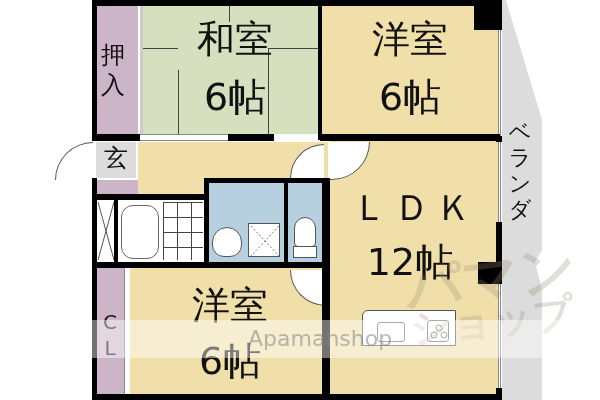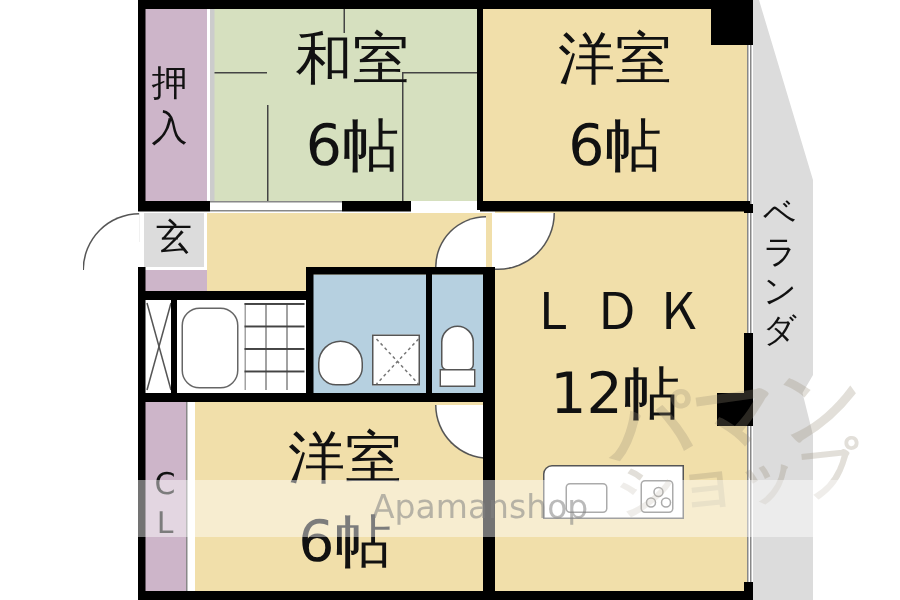--- a/index.html
+++ b/index.html
@@ -11,21 +11,21 @@
   .big { font-size: 38px; }
   .wm { position: absolute; color: rgba(130,130,130,0.55); font-size: 22px; font-family: "DejaVu Sans", sans-serif; }
   .wm-band { position: absolute; background: rgba(255,255,255,0.45); }
   .kana-wm { position: absolute; color: rgba(150,140,120,0.28); font-weight: bold; font-size: 56px; line-height: 1; }
 </style>
 </head>
 <body>
 
 <div class="abs" style="left:502px; top:0; width:58px; height:400px; background:#dcdcdc;
             clip-path: polygon(0 0, 4px 0, 40px 120px, 40px 250px, 33px 262px, 40px 290px, 40px 400px, 0 400px);"></div>
-<div class="label" style="left:508px; top:130px; width:24px; font-size:22px; line-height:26px; white-space:normal; word-break:break-all;">ベランダ</div>
+<div class="label" style="left:508px; top:119px; width:24px; font-size:22px; line-height:26px; white-space:normal; word-break:break-all;">ベランダ</div>
 
 <div class="abs" style="left:96px; top:6px; width:42px; height:128px; background:#cdb5c9;"></div>
 <div class="label" style="left:100px; top:40px; width:26px; font-size:24px; line-height:30px; white-space:normal;">押入</div>
 
 <div class="abs" style="left:140px; top:6px; width:180px; height:128px; background:#d6e0bf;
             border-left:3px solid #ccc;"></div>
 <div class="abs" style="left:143px; top:6px; width:177px; height:128px;">
   <div class="abs" style="left:0; top:42px; width:35px; height:1px; background:#444;"></div>
   <div class="abs" style="left:35px; top:64px; width:1px; height:64px; background:#444;"></div>
   <div class="abs" style="left:125px; top:42px; width:50px; height:1px; background:#444;"></div>

